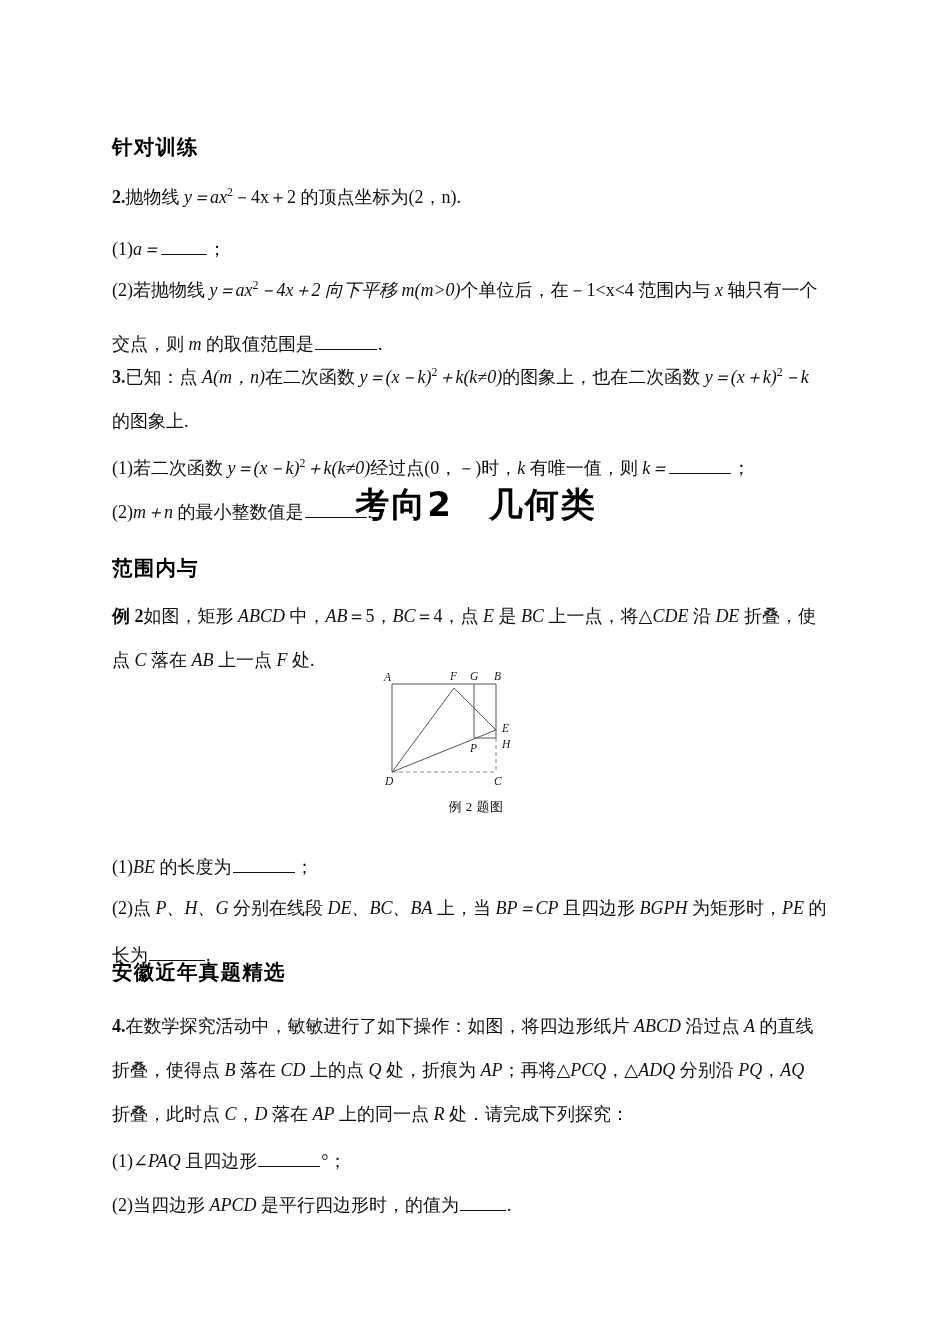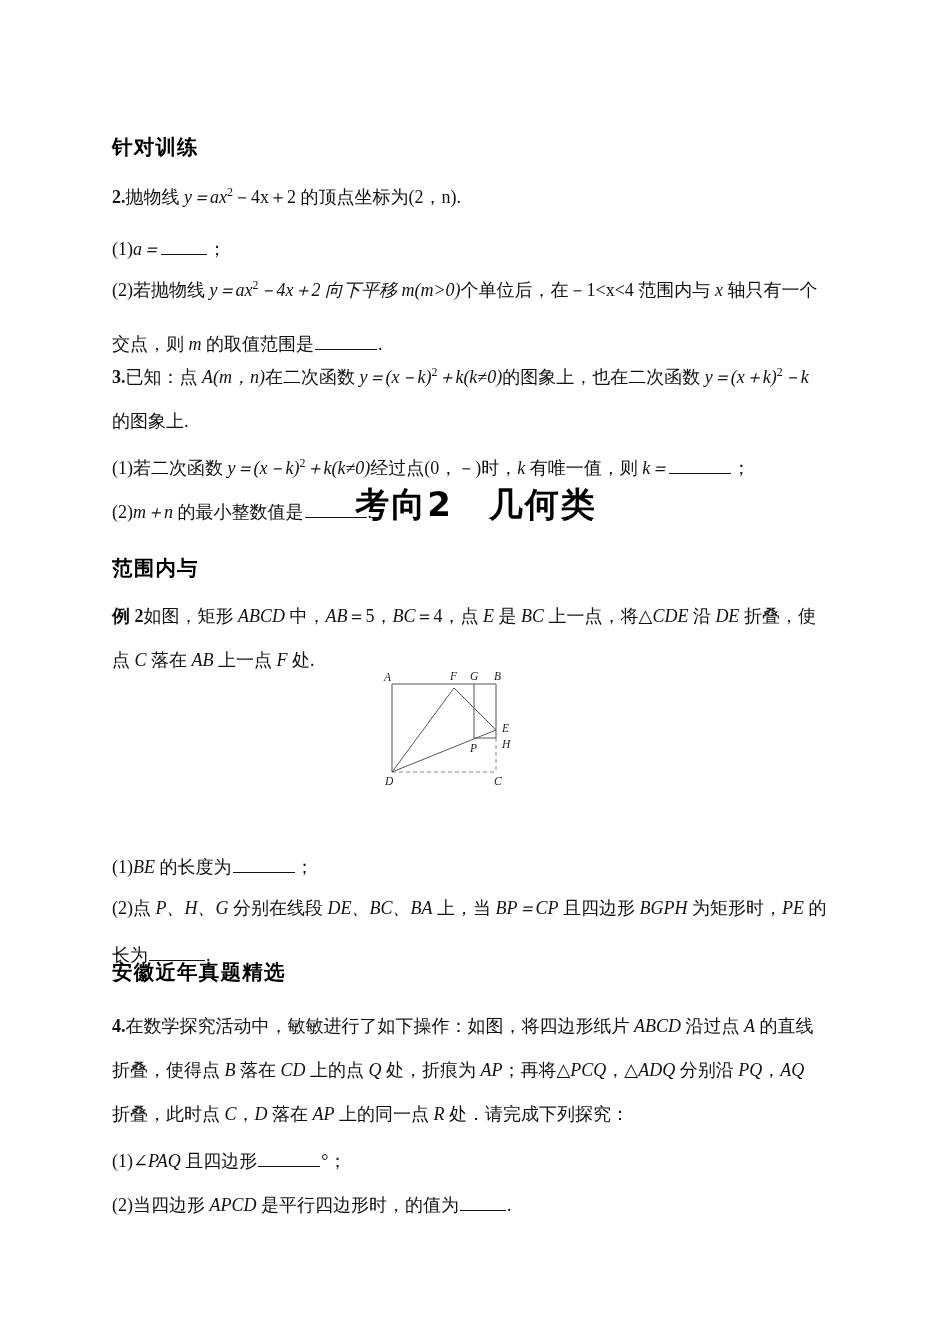--- a/index.html
+++ b/index.html
@@ -181,20 +181,21 @@
         <text class="lbl" x="8" y="13">A</text>
         <text class="lbl" x="118" y="12">B</text>
         <text class="lbl" x="118" y="117">C</text>
         <text class="lbl" x="9" y="117">D</text>
         <text class="lbl" x="74" y="12">F</text>
         <text class="lbl" x="94" y="12">G</text>
         <text class="lbl" x="126" y="64">E</text>
         <text class="lbl" x="126" y="80">H</text>
         <text class="lbl" x="94" y="84">P</text>
       </svg>
+      <div class="fig-caption" style="margin-top:6px;">例 2 题图</div>
     </div>
 
     <div class="abs para" style="top:855px;">
       <span>(1)</span><span class="it">BE</span><span> 的长度为</span><span class="blank w2"></span><span>；</span>
     </div>
 
     <div class="abs para" style="top:899px;">
       <span>(2)</span><span>点 </span><span class="it">P、H、G</span><span> 分别在线段 </span><span class="it">DE、BC、BA</span><span> 上，当 </span><span class="it">BP＝CP</span><span> 且四边形 </span><span class="it">BGPH</span><span> 为矩形时，</span><span class="it">PE</span><span> 的</span>
     </div>
 

